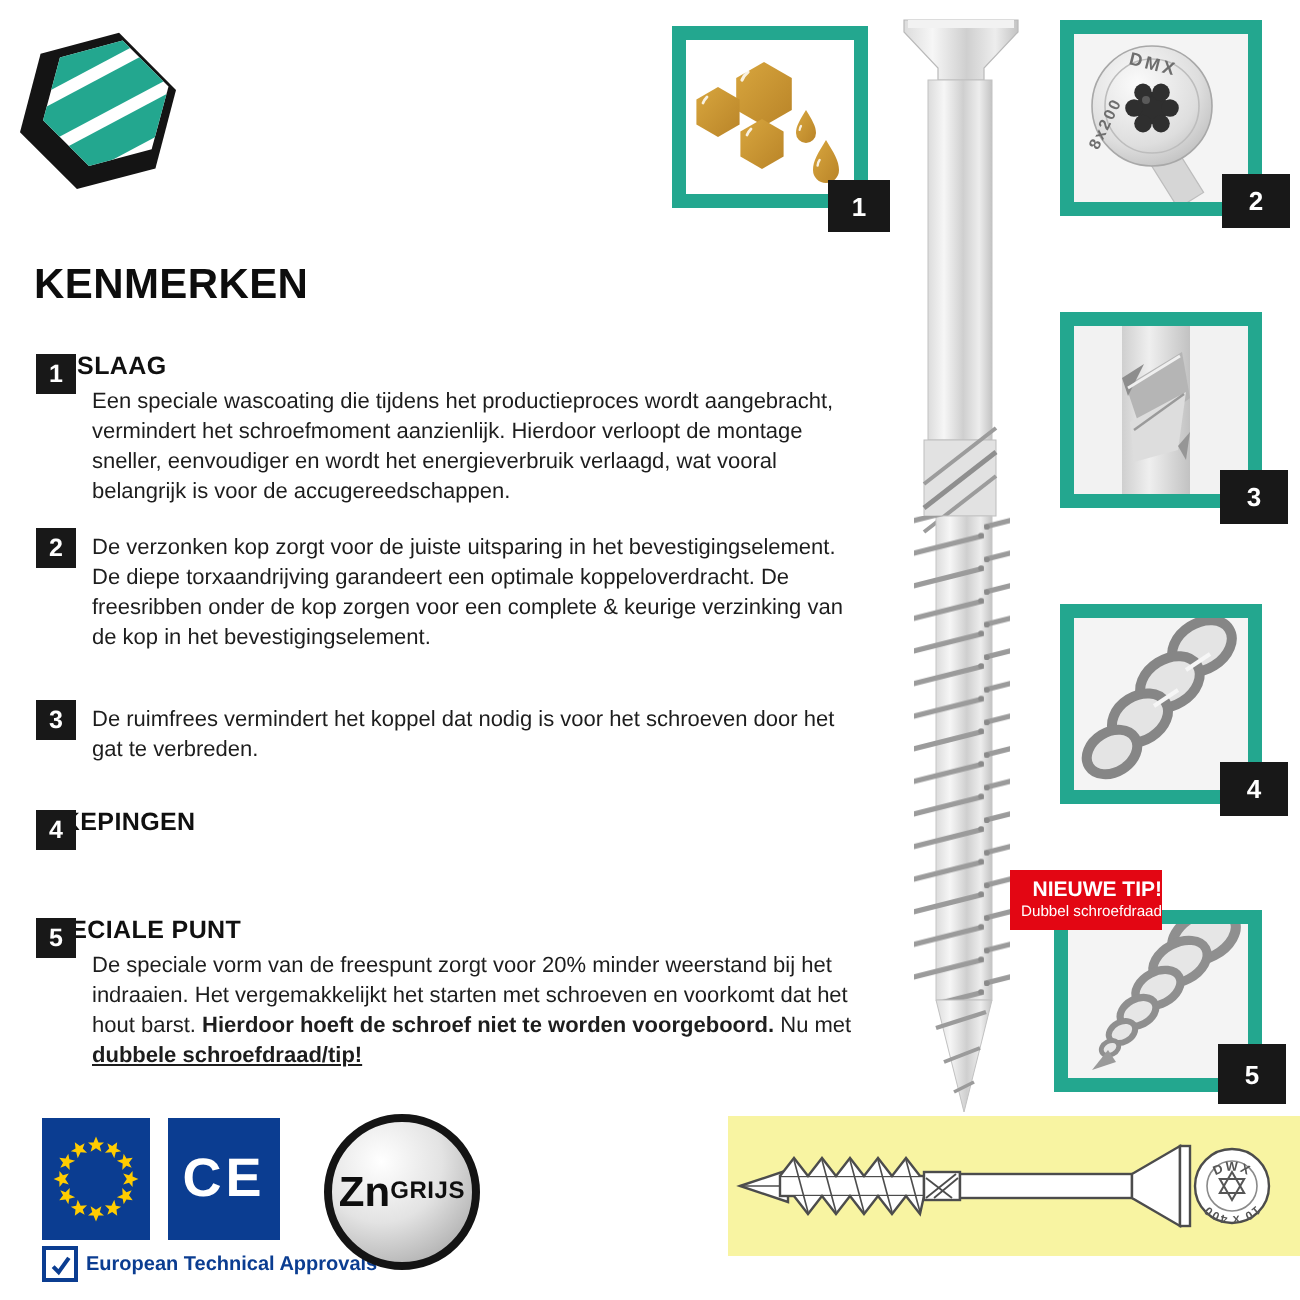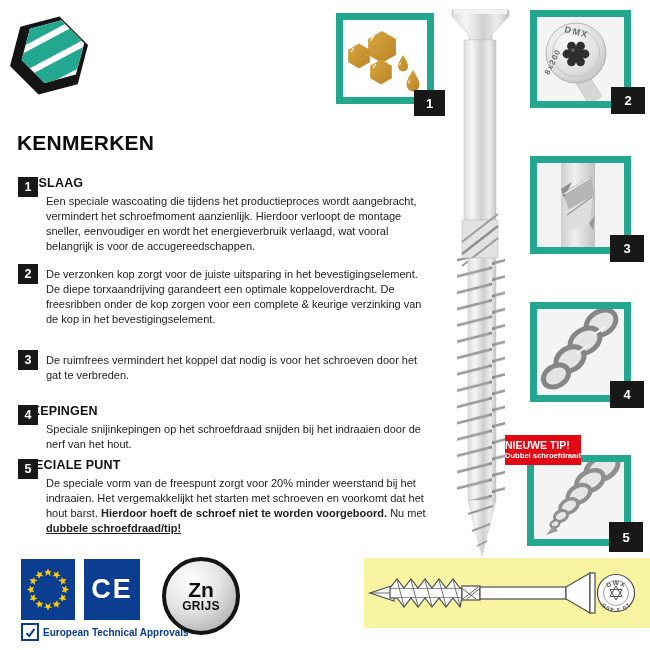--- a/index.html
+++ b/index.html
@@ -9,31 +9,31 @@
   .feature{position:absolute;left:18px;width:416px;}
   .num-sq{position:absolute;left:0;top:1px;width:20px;height:20px;background:#181818;color:#fff;
           font-size:12.5px;font-weight:bold;display:flex;align-items:center;justify-content:center;}
   .f-title{font-size:12.5px;font-weight:bold;letter-spacing:.2px;color:#101010;}
   .f-body{margin-left:28px;margin-top:4px;font-size:11px;line-height:1.37;color:#1d1d1d;width:386px;}
   .photo-box{position:absolute;border:7px solid #23A78F;background:#fff;box-sizing:border-box;}
   .photo-box svg{display:block;}
   .num-badge{position:absolute;background:#181818;color:#fff;font-size:13px;font-weight:bold;
              display:flex;align-items:center;justify-content:center;z-index:5;}
   .tipbadge{position:absolute;left:505px;top:435px;width:76px;height:30px;background:#E30613;color:#fff;
-            text-align:left;z-index:6;display:flex;flex-direction:column;justify-content:center;gap:1px;}
+            text-align:right;z-index:6;display:flex;flex-direction:column;justify-content:center;gap:1px;}
   .tip1{font-size:10.5px;font-weight:bold;line-height:1;}
-  .tip2{font-size:7.6px;font-weight:bold;line-height:1;}
+  .tip2{font-size:7.6px;font-weight:normal;line-height:1;}
   .bluebox{position:absolute;background:#0B3D91;display:flex;align-items:center;justify-content:center;}
   .ce-text{color:#fff;font-size:27px;font-weight:bold;letter-spacing:2px;}
   .eta{position:absolute;left:21px;top:623px;display:flex;align-items:center;gap:4px;}
   .eta-check{width:14px;height:14px;background:#fff;border:2px solid #0B3D91;display:flex;
              align-items:center;justify-content:center;}
   .eta-label{color:#0B3D91;font-size:10px;font-weight:bold;}
   .zn{position:absolute;left:162px;top:557px;width:70px;height:70px;border-radius:50%;
-      border:4px solid #141414;display:flex;flex-direction:column;align-items:center;justify-content:center;
+      border:4px solid #141414;display:flex;flex-direction:row;align-items:center;justify-content:center;
       background:radial-gradient(circle at 35% 28%, #ffffff 0%, #e3e3e3 45%, #b5b5b5 80%, #cfcfcf 100%);}
   .zn-sym{font-size:21px;font-weight:bold;line-height:1;color:#0e0e0e;}
   .zn-txt{font-size:12px;font-weight:bold;line-height:1.1;color:#0e0e0e;letter-spacing:.3px;}
   .banner{position:absolute;left:364px;top:558px;width:286px;height:70px;background:#F8F4A2;}
   .bold-inline{font-weight:bold;margin-top:32px;}
   .boldul-inline{font-weight:bold;text-decoration:underline;}
   #page-title{position:absolute;left:17px;top:131px;font-size:21px;font-weight:bold;color:#0d0d0d;letter-spacing:.2px;}
 </style>
 </head>
 <body>
@@ -71,21 +71,20 @@
   </div>
 
   <div class="feature" style="top:349px">
     <div class="num-sq">3</div>
     <div class="f-body">De ruimfrees vermindert het koppel dat nodig is voor het schroeven door het gat te verbreden.</div>
   </div>
 
   <div class="feature" style="top:404px">
     <div class="num-sq">4</div>
     <div class="f-title">INKEPINGEN</div>
-    <div class="f-body">Speciale snijinkepingen op het schroefdraad snijden bij het indraaien door de nerf van het hout.</div>
   </div>
 
   <div class="feature" style="top:458px">
     <div class="num-sq">5</div>
     <div class="f-title">SPECIALE PUNT</div>
     <div class="f-body"><span>De speciale vorm van de freespunt zorgt voor 20% minder weerstand bij het indraaien. Het vergemakkelijkt het starten met schroeven en voorkomt dat het hout barst. </span><span class="bold-inline">Hierdoor hoeft de schroef niet te worden voorgeboord.</span><span> Nu met </span><span class="boldul-inline">dubbele schroefdraad/tip!</span></div>
   </div>
 
   <svg class="abs" style="left:444px;top:4px" width="76" height="554" viewBox="0 0 76 554">
     <defs>

